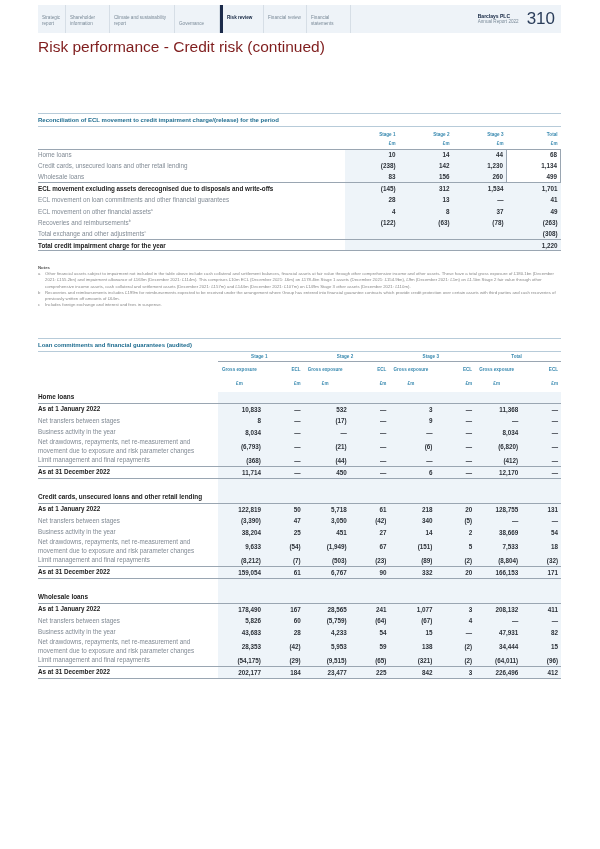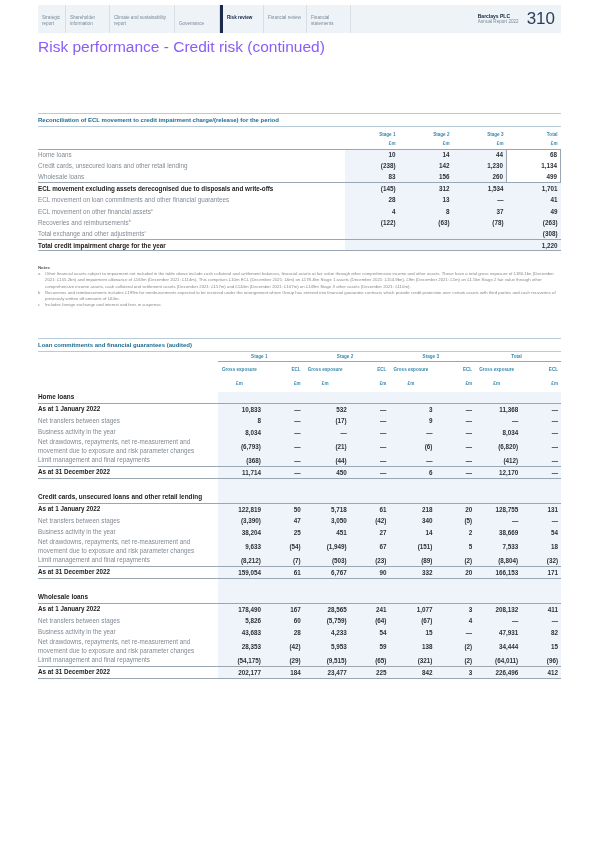--- a/index.html
+++ b/index.html
@@ -21,21 +21,21 @@
   .navtab.active { color: #11233f; font-weight: bold; border-left: 3px solid #1b2a4a; }
   .brand {
     margin-left: auto; display: flex; align-items: center; padding-right: 6px;
     font-family: "Liberation Sans", sans-serif;
   }
   .brand .b1 { font-size: 5px; font-weight: bold; color: #11233f; line-height: 6px; }
   .brand .b2 { font-size: 4.6px; color: #7a8a98; line-height: 6px; }
   .brand .pg { font-size: 17px; color: #2a3d5a; margin-left: 8px; font-family: "Liberation Sans", sans-serif; }
   .page-title {
     position: absolute; left: 38px; top: 38px;
-    font-size: 15.5px; color: #8b5cf6; font-family: "Liberation Sans", sans-serif;
+    font-size: 15.5px; color: #7f1d1d; font-family: "Liberation Sans", sans-serif;
   }
   .section-title {
     position: absolute; left: 38px; width: 523px;
     border-top: 1px solid #b7cbd9; border-bottom: 1px solid #b7cbd9;
     font-size: 6px; font-weight: bold; color: #1e6c8f; padding: 3px 0 3px 0;
     font-family: "Liberation Sans", sans-serif;
   }
   table { border-collapse: collapse; font-family: "Liberation Sans", sans-serif; }
   .t1 { position: absolute; left: 38px; top: 129px; width: 523px; }
   .t1 td { font-size: 6.3px; height: 11.3px; padding: 0 3px 0 0; color: #808a94; }

